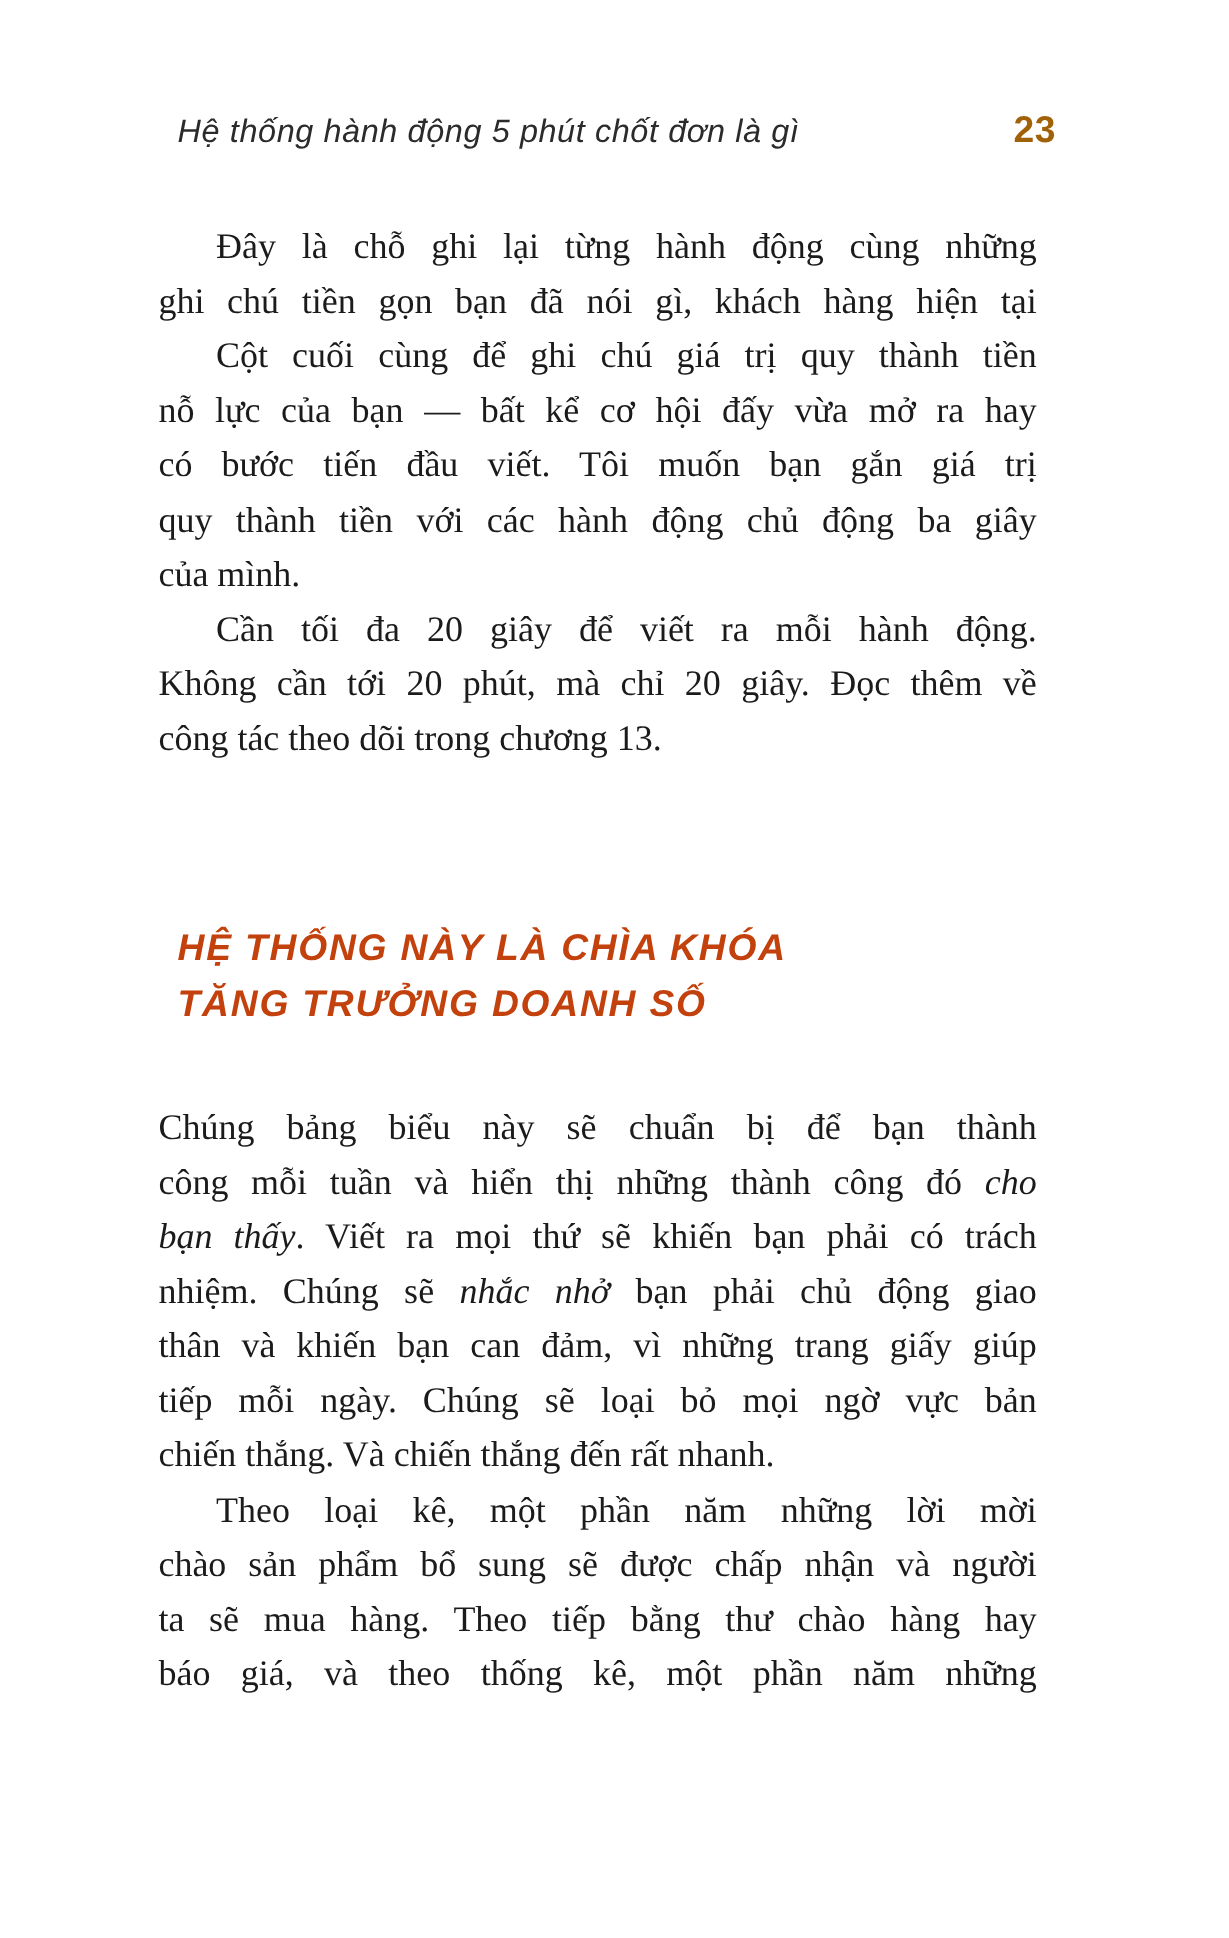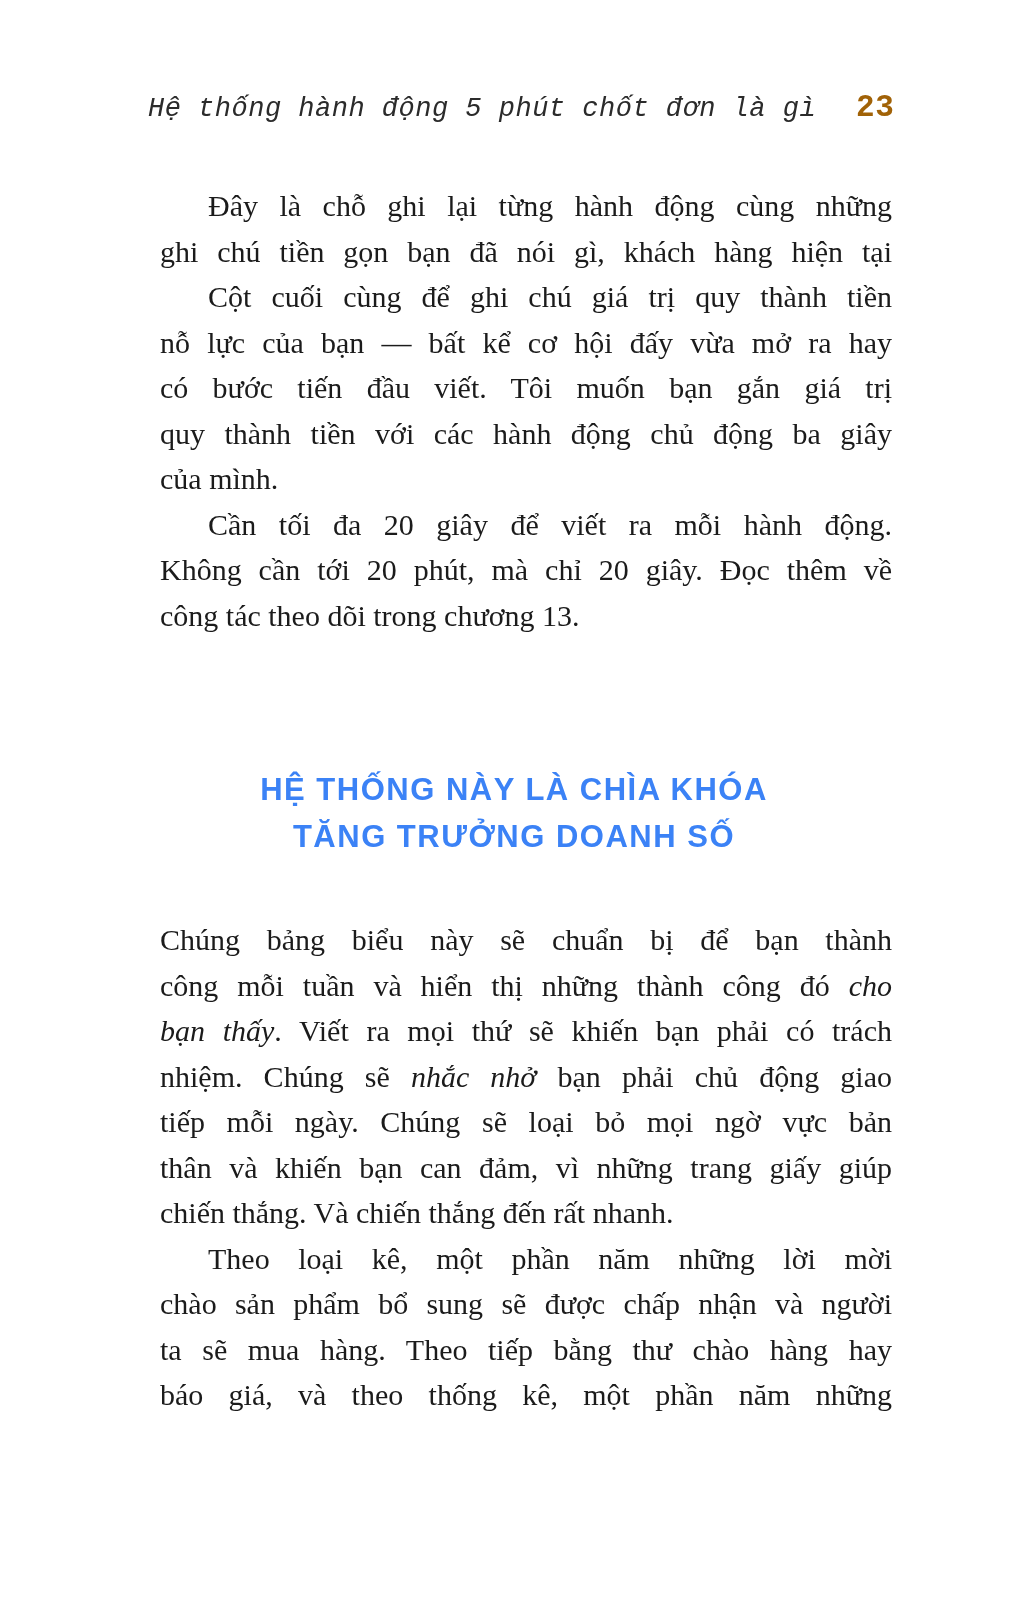--- a/index.html
+++ b/index.html
@@ -18,39 +18,39 @@
   
   .running-header {
     position: absolute;
     top: 90px;
     left: 148px;
     width: 732px;
     display: flex;
     justify-content: space-between;
     align-items: baseline;
     gap: 40px;
-    font-family: Liberation Mono, monospace;
+    font-family: Liberation Sans, sans-serif;
     white-space: nowrap;
   }
   .running-title {
     font-style: italic;
     font-size: 27px;
     letter-spacing: 0.5px;
     color: #2b2b2b;
   }
   .page-number {
     font-weight: bold;
     font-size: 31px;
     color: #a16207;
     letter-spacing: 0.5px;
   }
   
   .body-text {
     position: absolute;
-    left: 160px;
+    left: 132px;
     width: 732px;
     font-family: "Liberation Serif", serif;
     font-size: 30px;
     color: #1b1b1b;
   }
   .group-1 { top: 183px; }
   .group-2 { top: 917px; }
   .para { margin: 0; }
   .line {
     line-height: 45.5px;
@@ -65,27 +65,28 @@
   .para.indent .line:first-child {
     padding-left: 48px;
   }
   .it { font-style: italic; }
   
   .section-heading {
     position: absolute;
     top: 766px;
     left: 148px;
     width: 732px;
-    text-align: center;
+    text-align: left;
     font-family: "Liberation Sans", sans-serif;
     font-weight: bold;
     font-size: 31px;
     line-height: 47px;
     letter-spacing: 1.5px;
-    color: #3b82f6;
+    color: #c2410c;
+    font-style: italic;
   }
 </style>
 </head>
 <body>
 
 <div class="page">
 
   <div class="running-header">
     <span class="running-title">Hệ thống hành động 5 phút chốt đơn là gì</span>
     <span class="page-number">23</span>
@@ -114,22 +115,22 @@
     <div>HỆ THỐNG NÀY LÀ CHÌA KHÓA</div>
     <div>TĂNG TRƯỞNG DOANH SỐ</div>
   </div>
 
   <div class="body-text group-2">
       <div class="para">
         <div class="line"><span>Chúng bảng biểu này sẽ chuẩn bị để bạn thành</span></div>
         <div class="line"><span>công mỗi tuần và hiển thị những thành công đó </span><span class="it">cho</span></div>
         <div class="line"><span class="it">bạn thấy</span><span>. Viết ra mọi thứ sẽ khiến bạn phải có trách</span></div>
         <div class="line"><span>nhiệm. Chúng sẽ </span><span class="it">nhắc nhở</span><span> bạn phải chủ động giao</span></div>
+        <div class="line"><span>thân và khiến bạn can đảm, vì những trang giấy giúp</span></div>
         <div class="line"><span>tiếp mỗi ngày. Chúng sẽ loại bỏ mọi ngờ vực bản</span></div>
-        <div class="line"><span>thân và khiến bạn can đảm, vì những trang giấy giúp</span></div>
         <div class="line last"><span>chiến thắng. Và chiến thắng đến rất nhanh.</span></div>
       </div>
       <div class="para indent">
         <div class="line"><span>Theo loại kê, một phần năm những lời mời</span></div>
         <div class="line"><span>chào sản phẩm bổ sung sẽ được chấp nhận và người</span></div>
         <div class="line"><span>ta sẽ mua hàng. Theo tiếp bằng thư chào hàng hay</span></div>
         <div class="line"><span>báo giá, và theo thống kê, một phần năm những</span></div>
       </div>
     </div>
 

